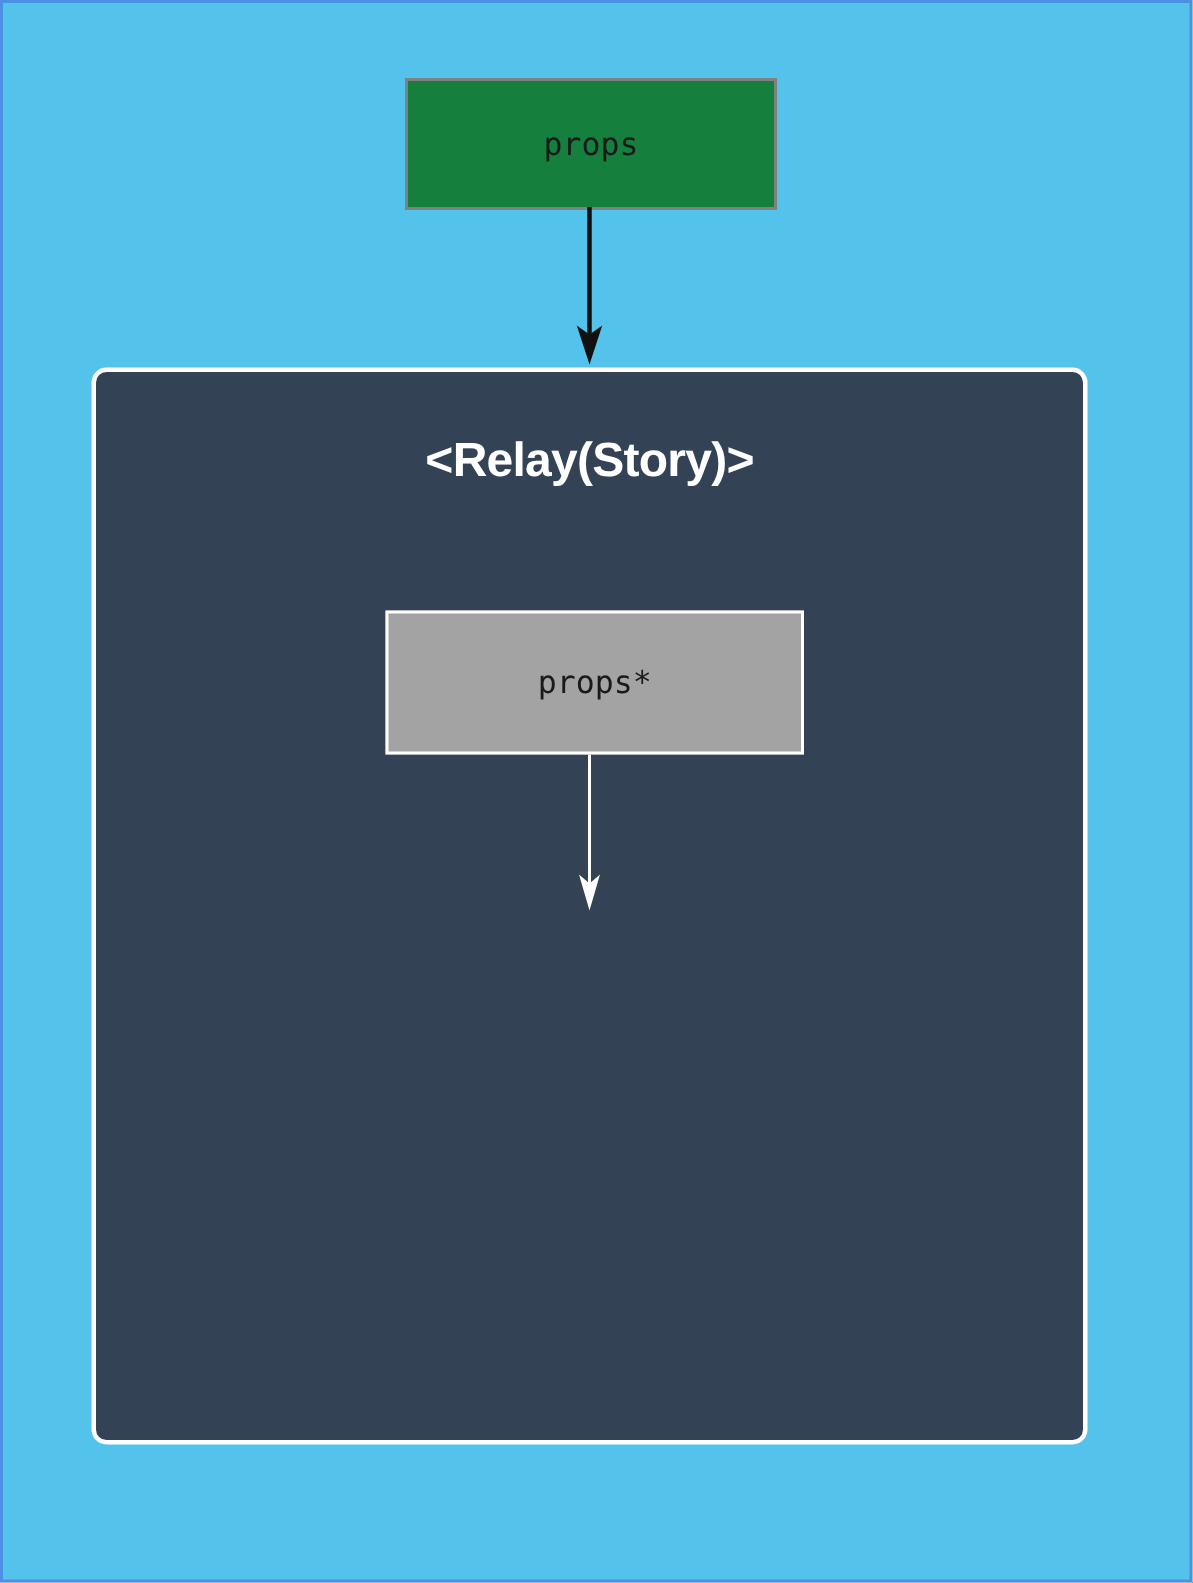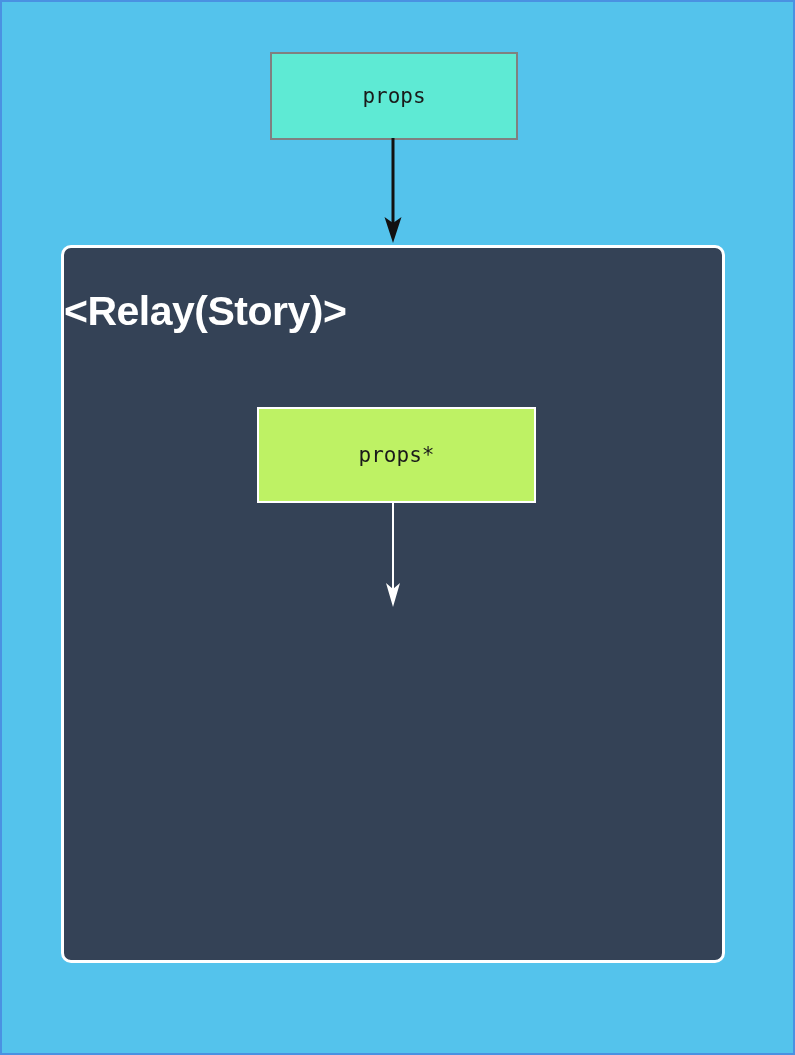--- a/index.html
+++ b/index.html
@@ -18,21 +18,21 @@
     font-family: "Liberation Sans", sans-serif;
   }
 
   
   #props-outer-box {
     position: absolute;
     left: 268px;
     top: 50px;
     width: 248px;
     height: 88px;
-    background: #5eead4;
+    background: #15803d;
     border: 2px solid #808080;
     box-sizing: border-box;
     display: flex;
     align-items: center;
     justify-content: center;
   }
   #props-outer-box .box-label {
     font-family: "DejaVu Sans Mono", "Liberation Mono", monospace;
     font-size: 21px;
     color: #1a1a1a;
@@ -68,36 +68,36 @@
     background: #344256;
     border: 3px solid #ffffff;
     border-radius: 10px;
     box-sizing: border-box;
   }
   #relay-panel-title {
     position: absolute;
     left: 0;
     right: 0;
     top: 40px;
-    text-align: left;
+    text-align: center;
     color: #ffffff;
     font-family: "Liberation Sans", sans-serif;
     font-weight: bold;
-    font-size: 41px;
+    font-size: 32px;
     letter-spacing: -0.5px;
   }
 
   
   #props-star-box {
     position: absolute;
     left: 193px;
     top: 159px;
     width: 279px;
     height: 96px;
-    background: #bef264;
+    background: #a3a3a3;
     border: 2px solid #ffffff;
     box-sizing: border-box;
     display: flex;
     align-items: center;
     justify-content: center;
   }
   #props-star-box .box-label {
     font-family: "DejaVu Sans Mono", "Liberation Mono", monospace;
     font-size: 21px;
     color: #1a1a1a;

